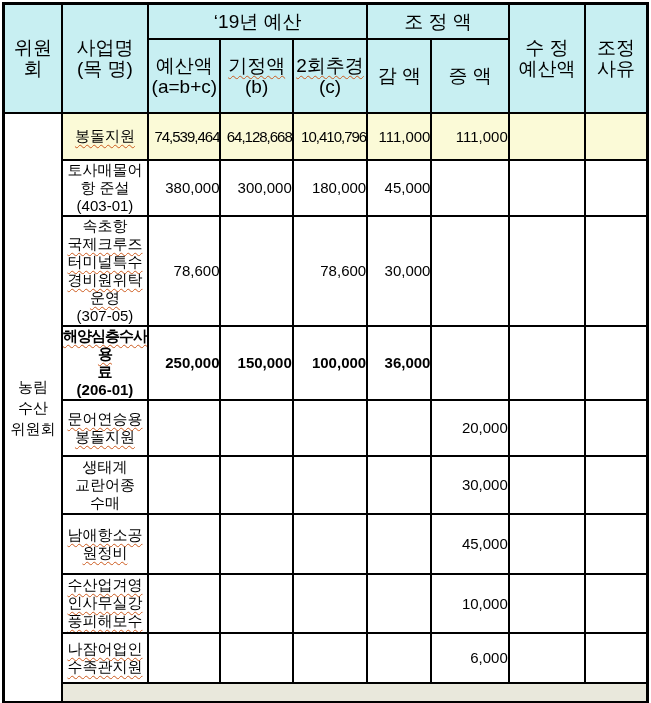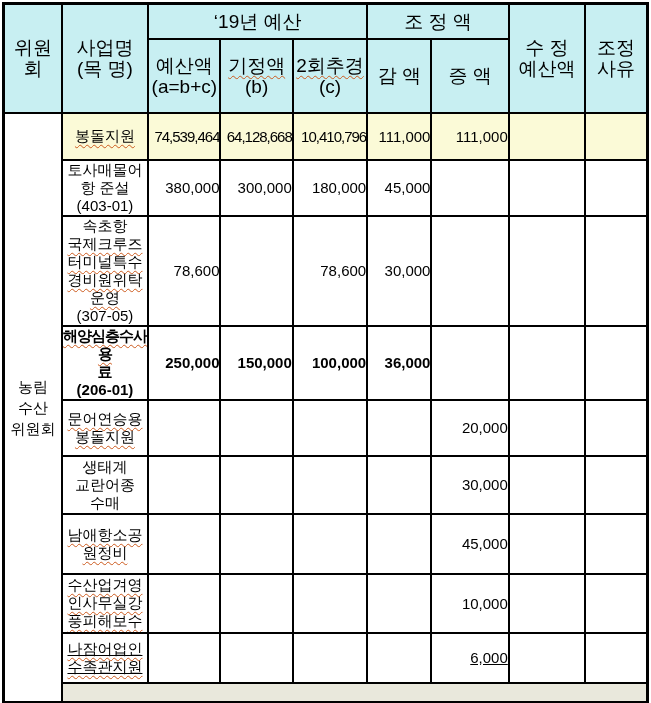--- a/index.html
+++ b/index.html
@@ -41,21 +41,21 @@
   tr.h2 { height: 74px; }
   
   tr.r0 { height: 47px; }
   tr.r1 { height: 56px; }
   tr.r2 { height: 110px; margin-top: 18px; }
   tr.r3 { height: 65px; font-weight: bold; }
   tr.r4 { height: 56px; }
   tr.r5 { height: 58px; }
   tr.r6 { height: 60px; }
   tr.r7 { height: 59px; }
-  tr.r8 { height: 50px; text-decoration: underline; }
+  tr.r8 { height: 50px; }
   tr.r9 { height: 20px; }
 
   td.committee {
     background: #ffffff;
     text-align: center;
     font-size: 15px;
     line-height: 21px;
   }
   td.name {
     text-align: center;

